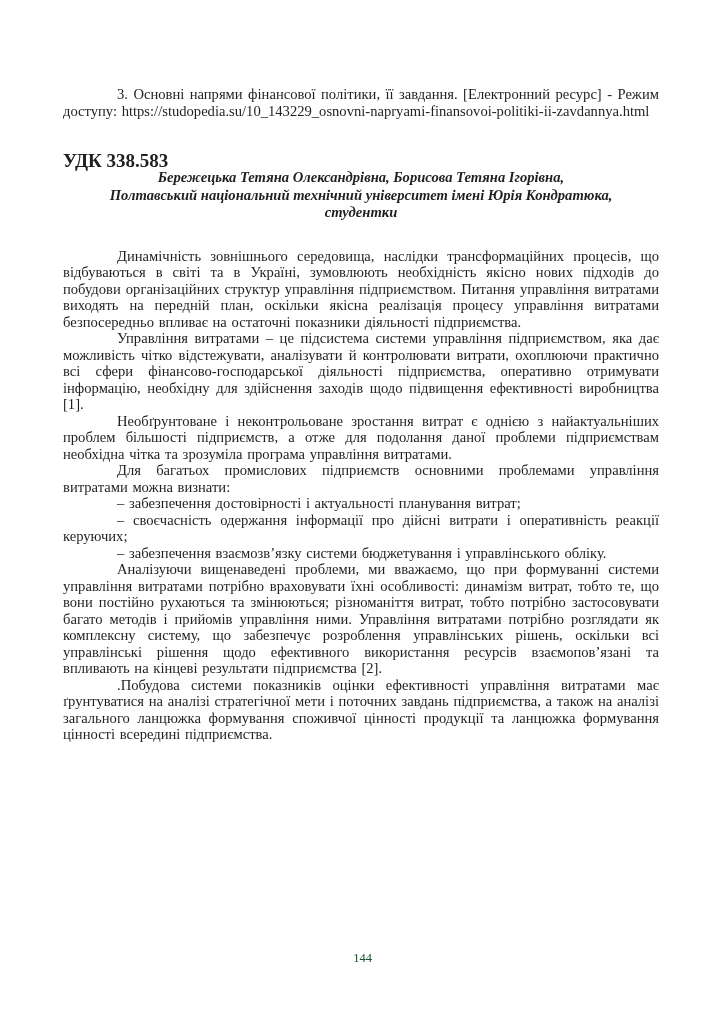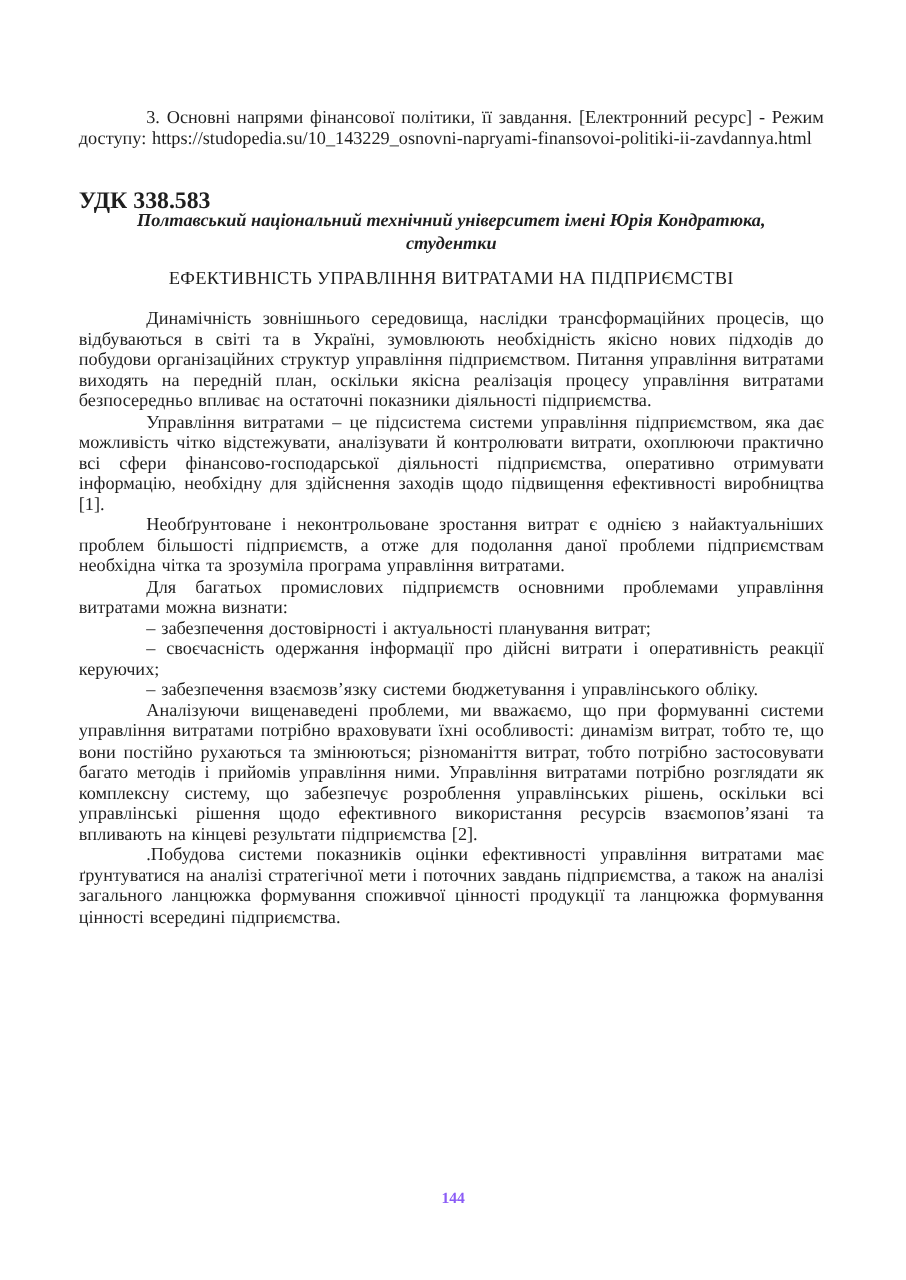--- a/index.html
+++ b/index.html
@@ -57,42 +57,41 @@
   .spacer-adv-title { height: 11px; }
   .spacer-title-body{ height: 15px; }
   .page-number {
     position: absolute;
     left: 0;
     right: 0;
     top: 951px;
     text-align: center;
     font-size: 12.5px;
     line-height: 15px;
-    color: #8b5cf6;
-    font-weight: bold;
+    color: #14532d;
   }
 </style>
 </head>
 <body>
 
 <div class="page">
   <div class="content">
 
     <p class="body-text">3. Основні напрями фінансової політики, її завдання. [Електронний ресурс] - Режим доступу: https://studopedia.su/10_143229_osnovni-napryami-finansovoi-politiki-ii-zavdannya.html</p>
 
     <div class="spacer-ref-udk"></div>
 
     <p class="udk">УДК 338.583</p>
 
+    <p class="center-line bold-italic">Бережецька Тетяна Олександрівна, Борисова Тетяна Ігорівна,</p>
     <p class="center-line italic">Полтавський національний технічний університет імені Юрія Кондратюка,</p>
     <p class="center-line italic">студентки</p>
 
     <div class="spacer-adv-title"></div>
 
-    <p class="article-title">ЕФЕКТИВНІСТЬ УПРАВЛІННЯ ВИТРАТАМИ НА ПІДПРИЄМСТВІ</p>
 
     <div class="spacer-title-body"></div>
 
     <p class="body-text">Динамічність зовнішнього середовища, наслідки трансформаційних процесів, що відбуваються в світі та в Україні, зумовлюють необхідність якісно нових підходів до побудови організаційних структур управління підприємством. Питання управління витратами виходять на передній план, оскільки якісна реалізація процесу управління витратами безпосередньо впливає на остаточні показники діяльності підприємства.</p>
     <p class="body-text">Управління витратами – це підсистема системи управління підприємством, яка дає можливість чітко відстежувати, аналізувати й контролювати витрати, охоплюючи практично всі сфери фінансово-господарської діяльності підприємства, оперативно отримувати інформацію, необхідну для здійснення заходів щодо підвищення ефективності виробництва [1].</p>
     <p class="body-text">Необґрунтоване і неконтрольоване зростання витрат є однією з найактуальніших проблем більшості підприємств, а отже для подолання даної проблеми підприємствам необхідна чітка та зрозуміла програма управління витратами.</p>
     <p class="body-text">Для багатьох промислових підприємств основними проблемами управління витратами можна визнати:</p>
     <p class="body-text">– забезпечення достовірності і актуальності планування витрат;</p>
     <p class="body-text">– своєчасність одержання інформації про дійсні витрати і оперативність реакції керуючих;</p>
     <p class="body-text">– забезпечення взаємозв’язку системи бюджетування і управлінського обліку.</p>

